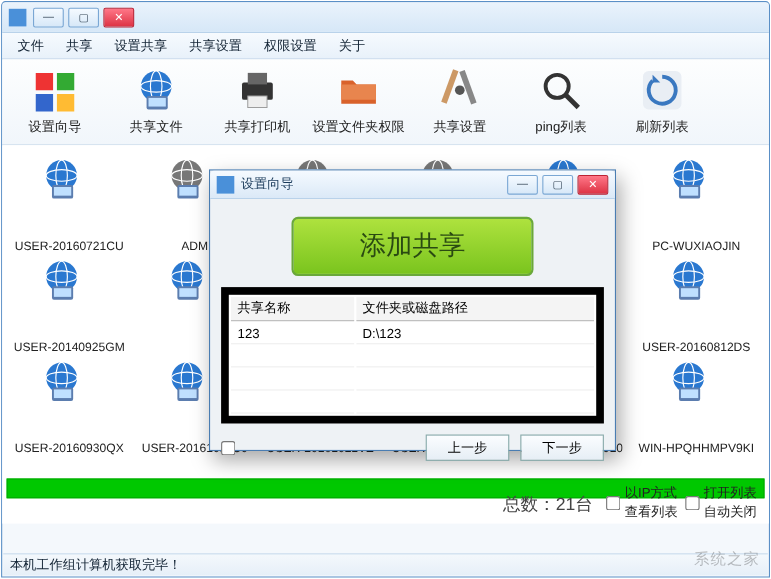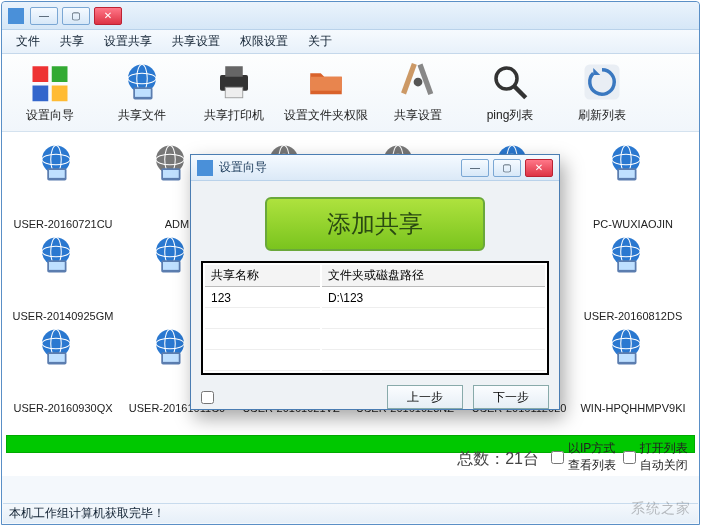--- a/index.html
+++ b/index.html
@@ -33,21 +33,21 @@
 .chk { display:flex; align-items:center; font-size:12px; color:#222; }
 .chk input { margin-right:4px; }
 .counts { position:absolute; right:160px; bottom:6px; font-size:16px; color:#444; }
 
 .statusbar { position:absolute; left:1px; right:1px; bottom:1px; height:20px; background: linear-gradient(#f4f8fc,#e6eff8); border-top:1px solid #c8dbed; font-size:12px; color:#123; display:flex; align-items:center; padding:0 6px; }
 
 .dialog { position:absolute; left:188px; top:152px; width:370px; height:256px; border:1px solid #4a7db2; background:#eef2f5; box-shadow: 4px 8px 18px rgba(0,0,0,.35); }
 .dialog .titlebar { height:26px; background: linear-gradient(#f5faff,#dbe9f7); }
 .dialog-body { padding: 8px 10px; }
 .big-btn { display:block; margin: 8px auto 10px; width: 220px; height: 54px; border: 2px solid #6aa83a; border-radius: 6px; background: linear-gradient(#aee23e,#7ac41e); font-size: 24px; color:#2a4a12; text-align:center; line-height:50px; cursor:pointer; }
-.tbl { width: 100%; height: 86px; border:2px solid #000000; background:#fff; font-size:12px; overflow:hidden; }
+.tbl { width: 100%; height: 86px; border:7px solid #000000; background:#fff; font-size:12px; overflow:hidden; }
 .tbl th, .tbl td { text-align:left; padding:2px 6px; }
 .tbl th { background:#f4f4f4; border-bottom:1px solid #bbb; font-weight:normal; }
 .tbl td { border-bottom:1px solid #eee; }
 .dlg-foot { display:flex; align-items:center; margin-top:10px; gap:10px; }
 .dlg-foot .chk { color:#c33; font-size:12px; }
 .dlg-btn { width:76px; height:24px; border:1px solid #8aa; background: linear-gradient(#fbfdff,#e6eef5); font-size:12px; cursor:pointer; }
 .spacer { flex:1; }
 
 .watermark { position:absolute; right:8px; bottom:6px; font-size:14px; color:rgba(0,0,0,.25); letter-spacing:1px; pointer-events:none; }
 </style>

